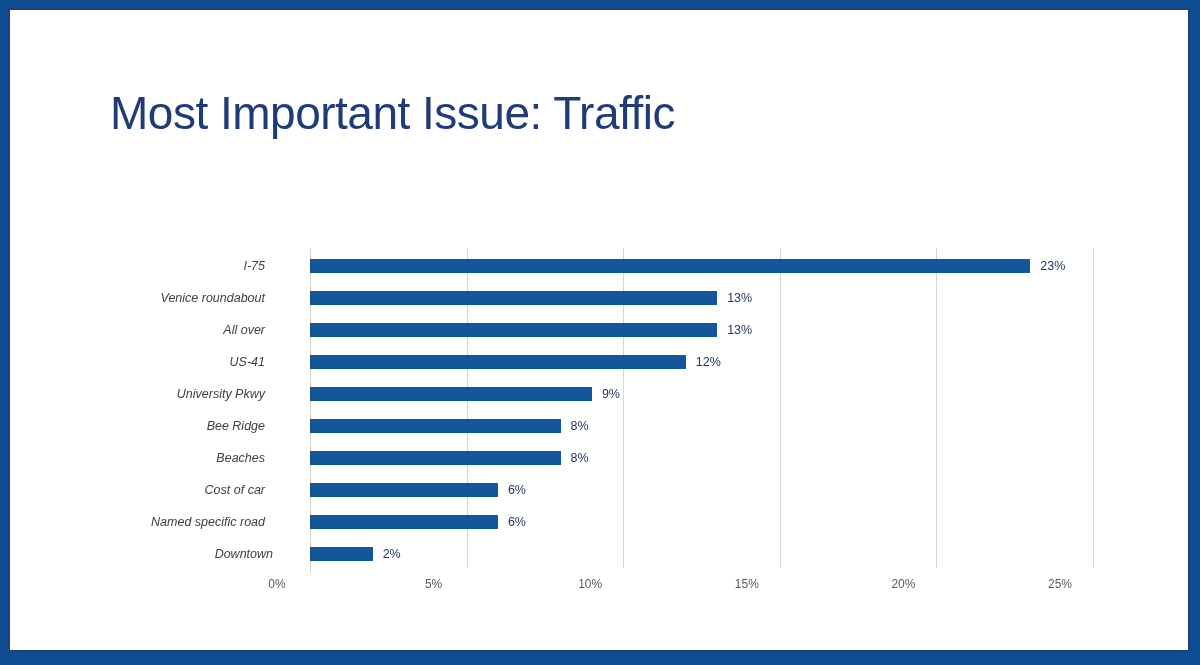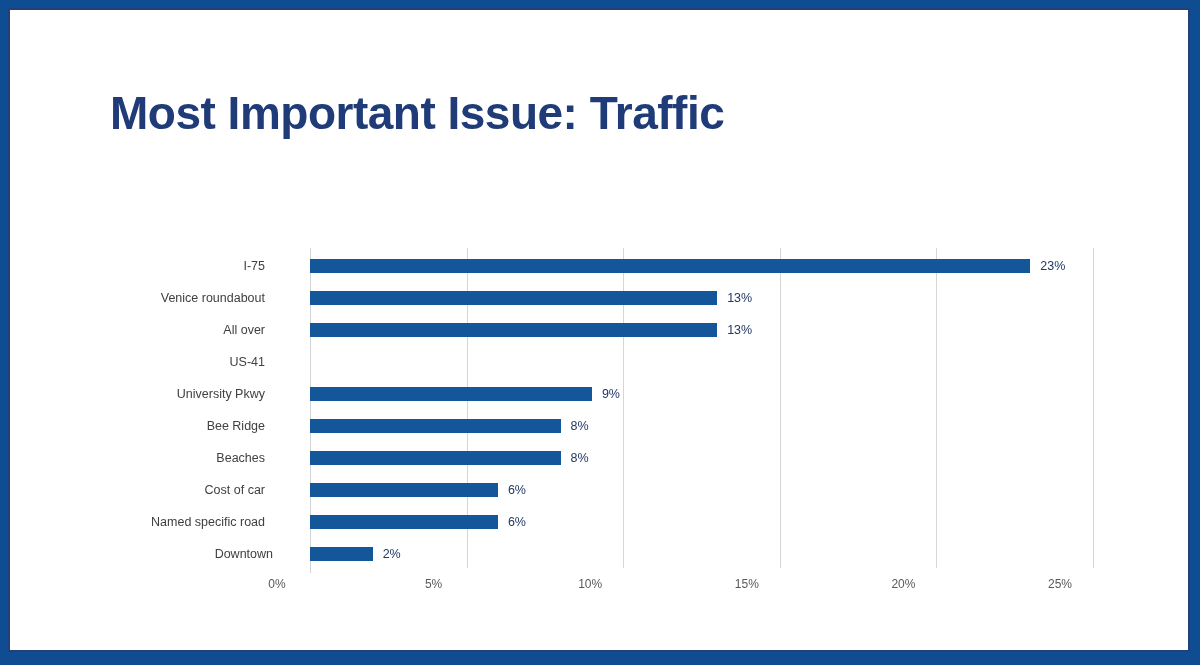--- a/index.html
+++ b/index.html
@@ -23,34 +23,34 @@
   }
   .slide{position:absolute;inset:0;}
   .panel{
     position:absolute;left:8px;top:8px;right:10px;bottom:13px;
     background:#ffffff;
     border:2px solid var(--panel-border);
     box-sizing:border-box;
   }
   .title{
     position:absolute;left:110px;top:86px;margin:0;
-    font-size:46px;font-weight:700;letter-spacing:-0.5px;
+    font-size:46px;font-weight:400;letter-spacing:-0.5px;
     color:var(--title-text);
     white-space:nowrap;
   }
   .subtitle{
     position:absolute;top:188px;left:0;right:0;margin:0 auto;
     width:790px;text-align:center;
     font-size:15.5px;line-height:21.5px;
     color:var(--subtitle-text);
   }
   .subtitle b{font-weight:700;}
   .chart{position:absolute;inset:0;}
   .cat-labels{
-    position:absolute;left:0;top:250px;width:265px;height:320px;
+    position:absolute;left:0;top:250px;width:265px;height:320px;font-style:italic;
   }
   .cat-label{
     position:absolute;left:0;width:265px;height:32px;
     display:flex;align-items:center;justify-content:flex-end;
     font-size:12.5px;color:var(--category-label);
   }
   .plot{
     position:absolute;left:277px;top:250px;width:783px;height:320px;margin-left:33px;
   }
   .gridline{
@@ -114,20 +114,24 @@
           <div class="bar-value" style="left: calc(92% + 10px);">23%</div>
         </div>
         <div class="bar-row" style="top: 32px;">
           <div class="bar" style="width: 52%;"></div>
           <div class="bar-value" style="left: calc(52% + 10px);">13%</div>
         </div>
         <div class="bar-row" style="top: 64px;">
           <div class="bar" style="width: 52%;"></div>
           <div class="bar-value" style="left: calc(52% + 10px);">13%</div>
         </div>
+        <div class="bar-row" style="top: 96px;">
+          <div class="bar" style="width: 48%;"></div>
+          <div class="bar-value" style="left: calc(48% + 10px);">12%</div>
+        </div>
         <div class="bar-row" style="top: 128px;">
           <div class="bar" style="width: 36%;"></div>
           <div class="bar-value" style="left: calc(36% + 10px);">9%</div>
         </div>
         <div class="bar-row" style="top: 160px;">
           <div class="bar" style="width: 32%;"></div>
           <div class="bar-value" style="left: calc(32% + 10px);">8%</div>
         </div>
         <div class="bar-row" style="top: 192px;">
           <div class="bar" style="width: 32%;"></div>

